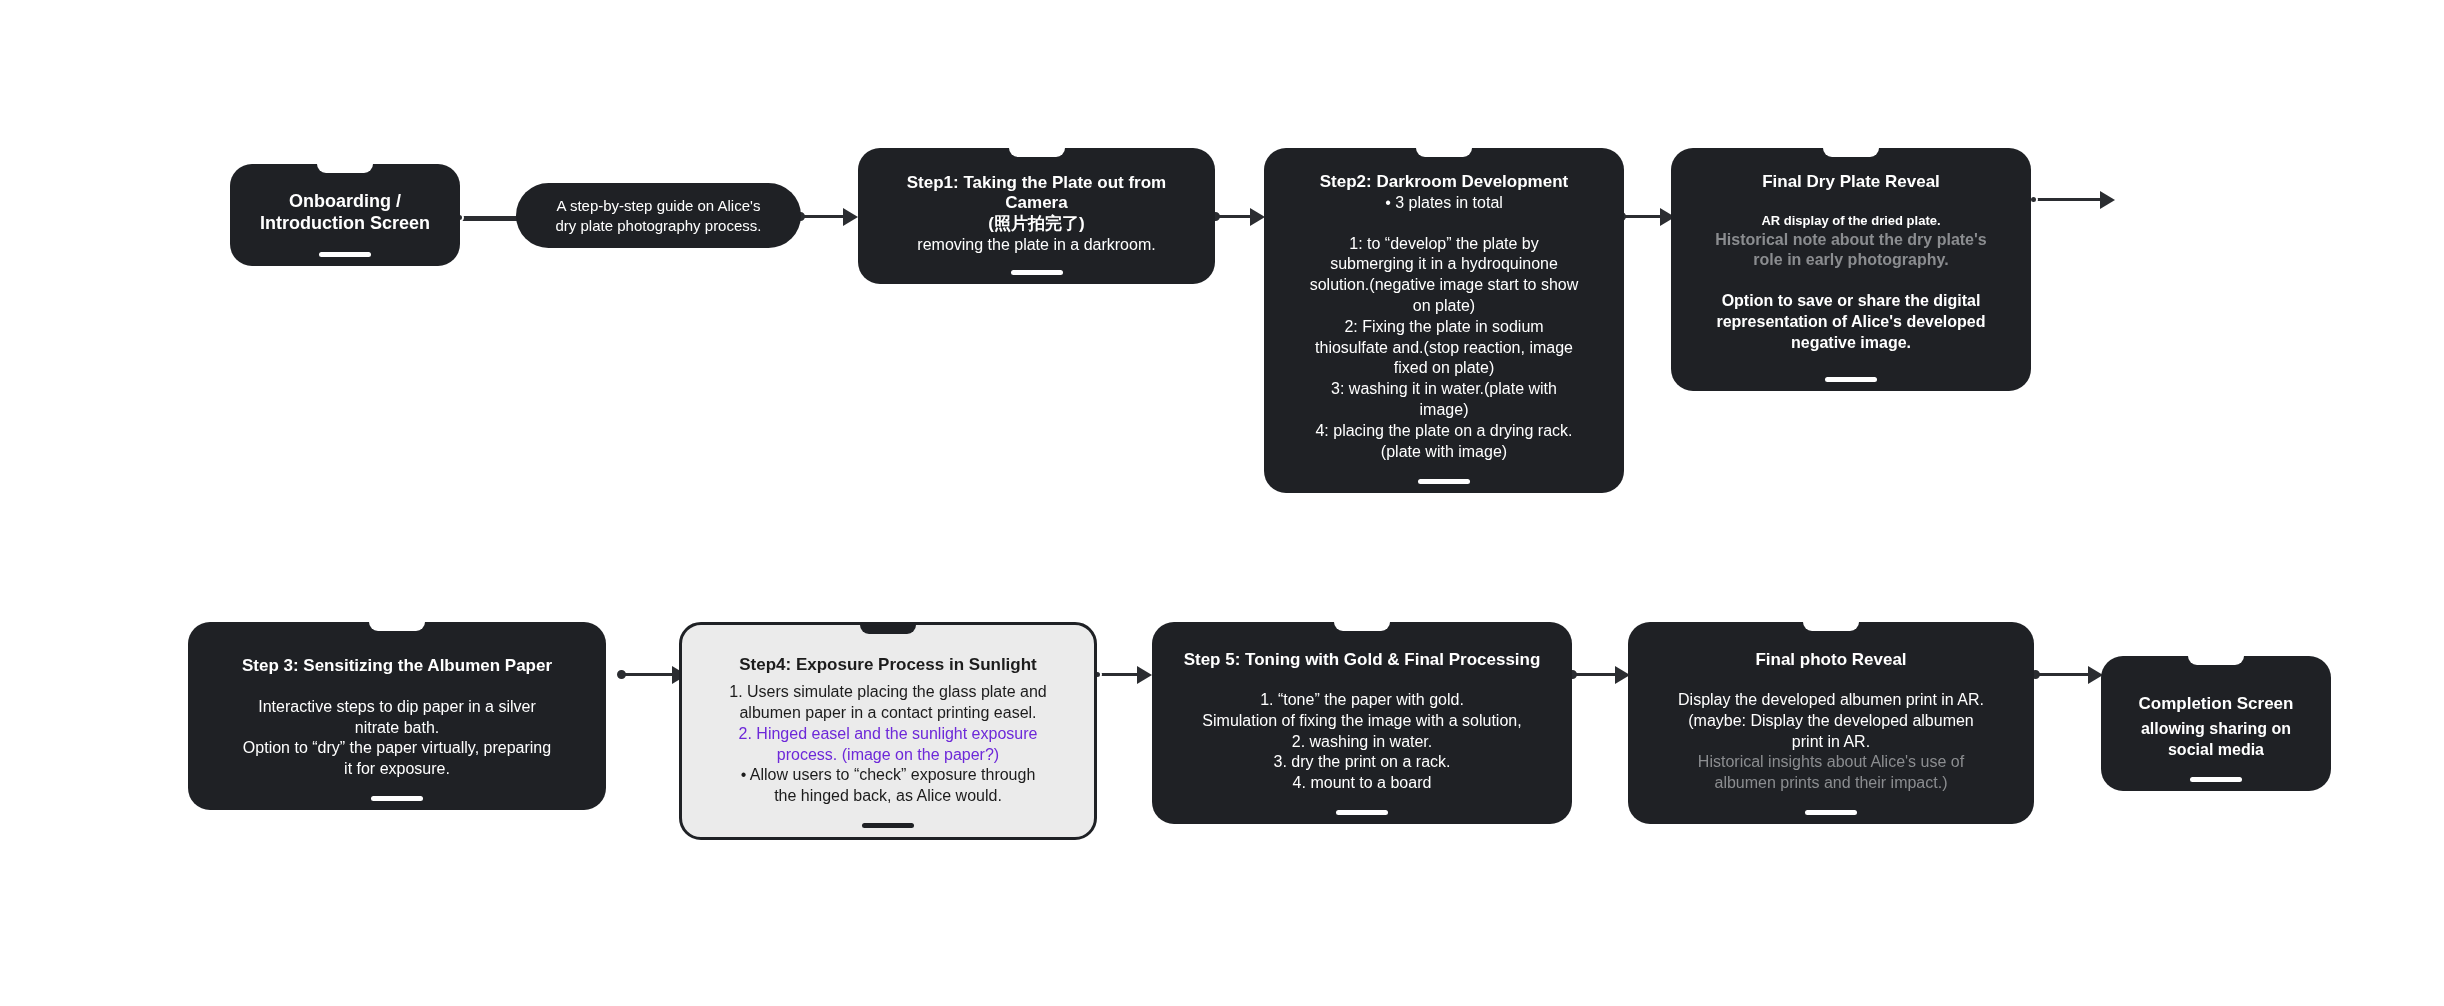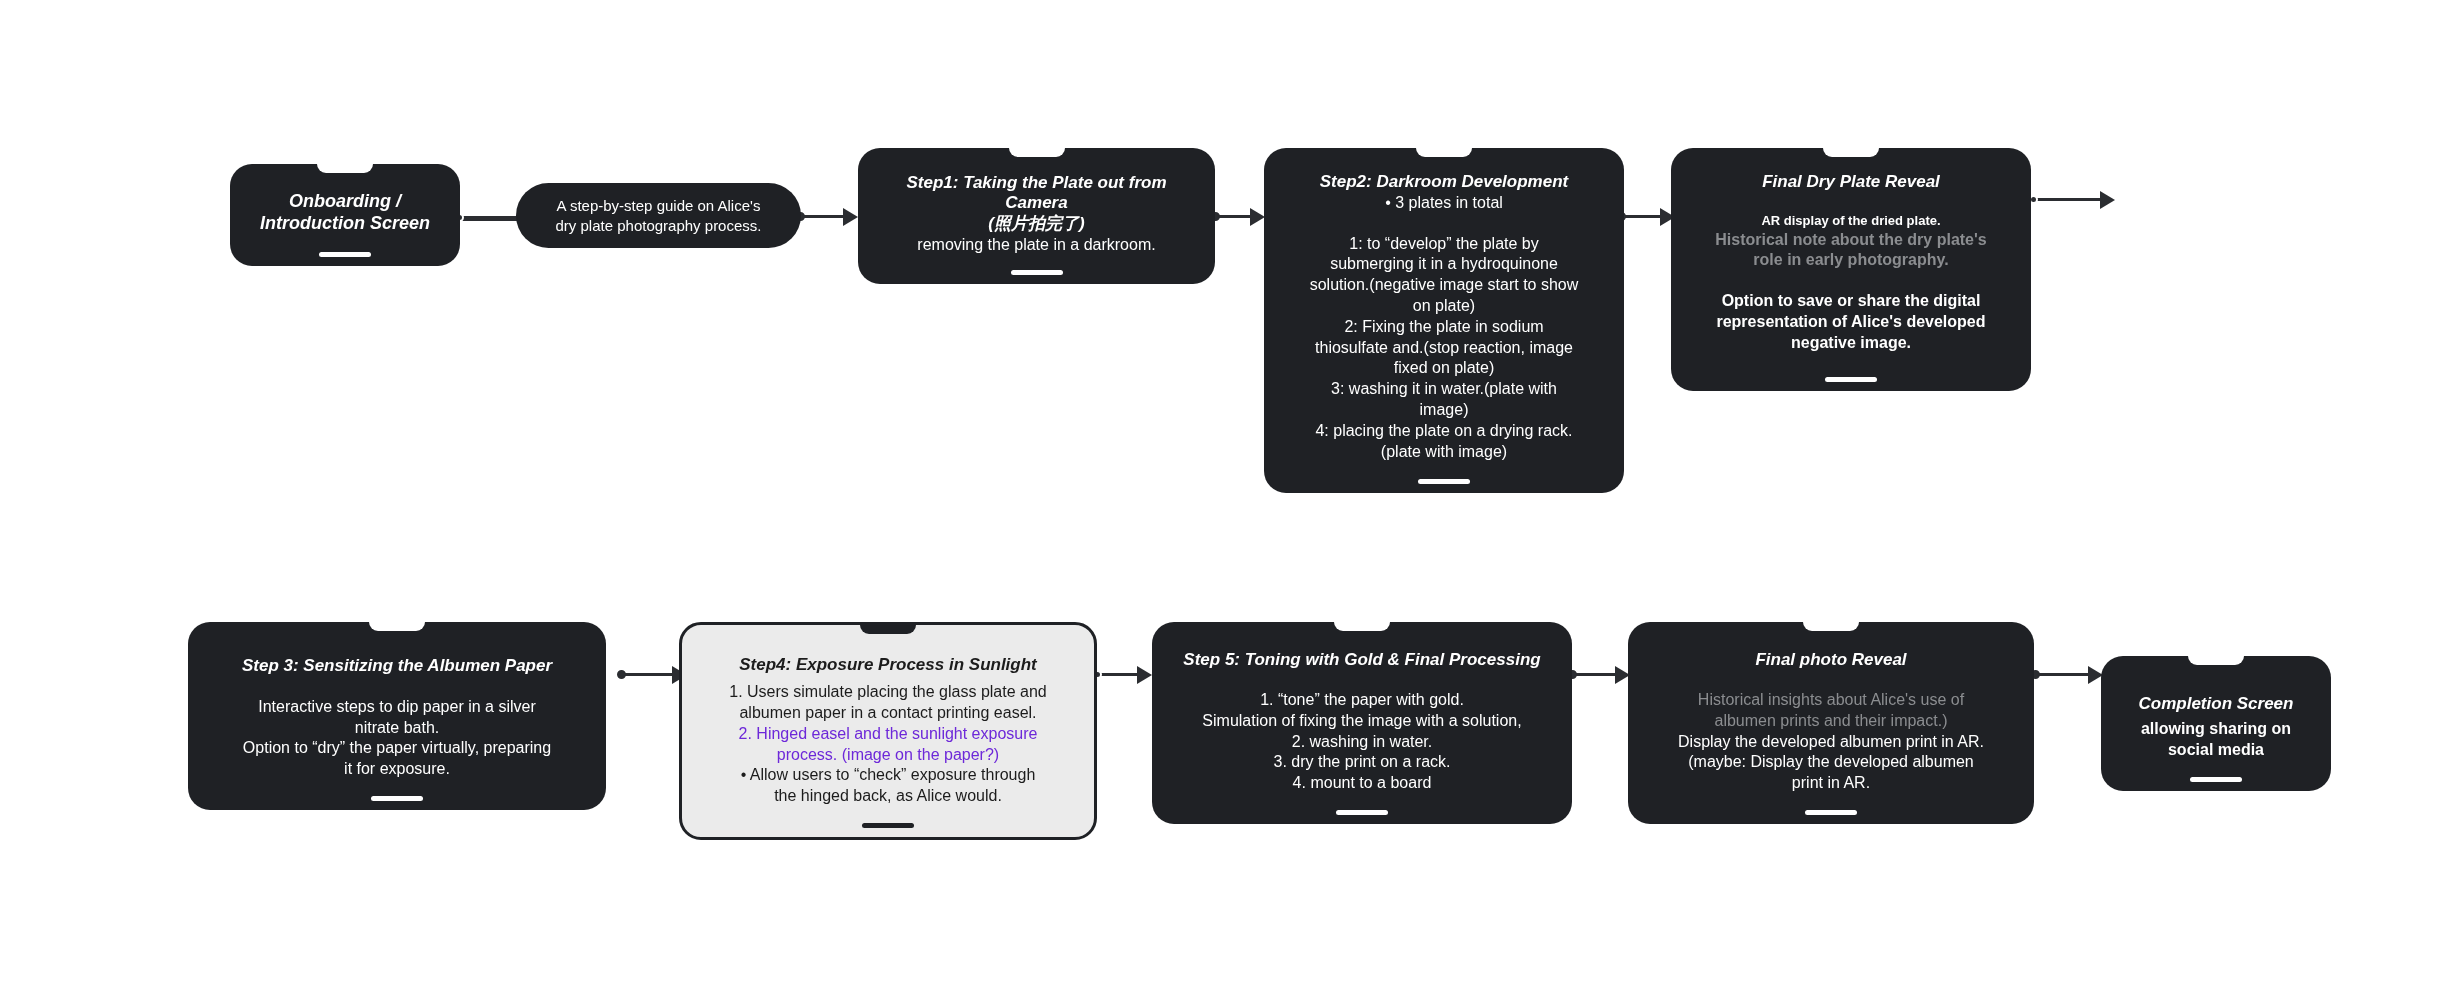--- a/index.html
+++ b/index.html
@@ -73,21 +73,20 @@
     background: #ffffff;
   }
   .node.light .home-bar {
     background: #1f2125;
   }
 
   .title {
     font-weight: bold;
     line-height: 1.22;
     margin: 0;
-    font-style: italic;
   }
   .body-text {
     line-height: 1.30;
     margin: 0;
     white-space: pre-line;
   }
   .body-text.bold { font-weight: bold; }
   .muted { color: #8b8d90; }
   .pinktext { color: #6d28d9; }
   .gap-md { height: 20px; }
@@ -254,25 +253,25 @@
 2. washing in water.
 3.  dry the print on a rack.
 4. mount to a board</div>
     <div class="home-bar"></div>
   </div>
 
   <div class="node" style="left:1628px; top:622px; width:406px; height:202px; justify-content:flex-start; padding-top:28px;">
     <div class="notch"></div>
     <div class="title" style="font-size:17px;">Final photo Reveal</div>
     <div class="gap-md"></div>
-    <div class="body-text muted" style="font-size:16px;">Historical insights about Alice's use of
-albumen prints and their impact.)</div>
     <div class="body-text" style="font-size:16px;">Display the developed albumen print in AR.
 (maybe:  Display the developed albumen
 print in AR.</div>
+    <div class="body-text muted" style="font-size:16px;">Historical insights about Alice's use of
+albumen prints and their impact.)</div>
     <div class="home-bar"></div>
   </div>
 
   <div class="node" style="left:2101px; top:656px; width:230px; height:135px; justify-content:flex-start; padding-top:38px;">
     <div class="notch"></div>
     <div class="title" style="font-size:17px;">Completion Screen</div>
     <div class="gap-md"></div>
     <div class="body-text bold" style="font-size:16px;">allowing sharing on
 social media</div>
     <div class="home-bar"></div>

